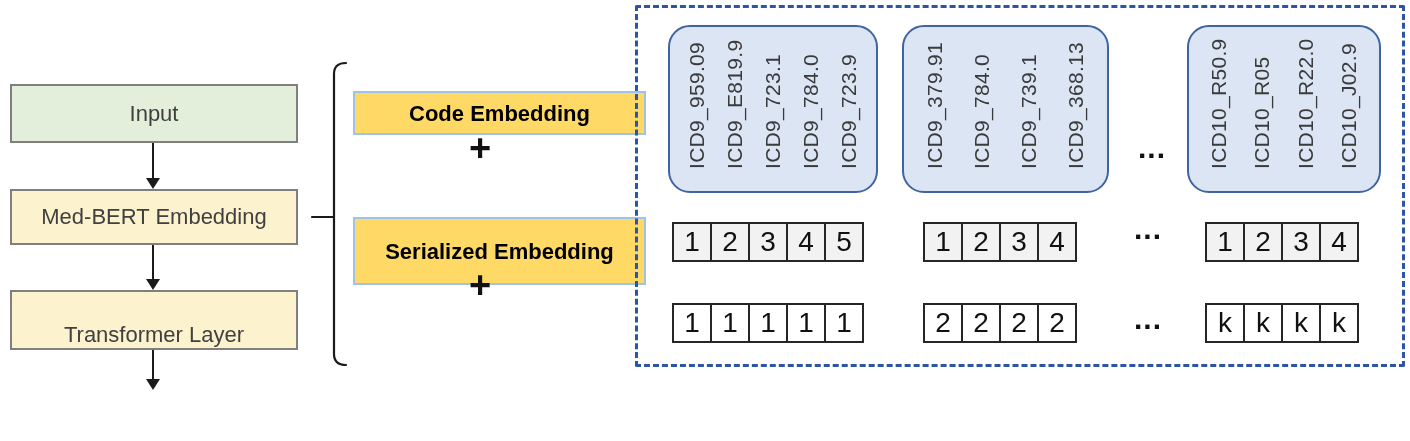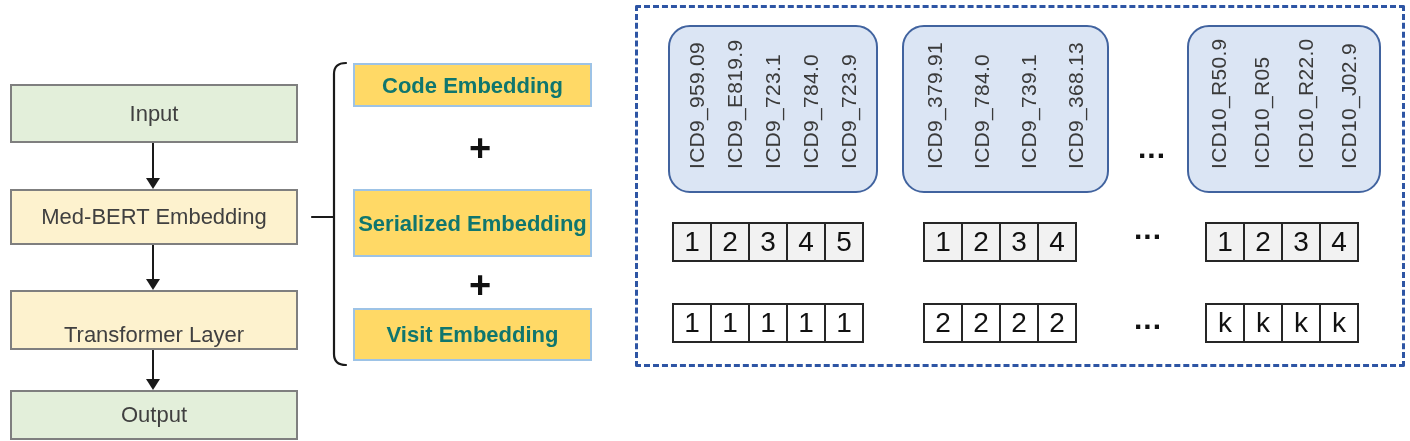--- a/index.html
+++ b/index.html
@@ -23,24 +23,24 @@
   .a1{top:143px;height:36px;}
   .a2{top:245px;height:35px;}
   .a3{top:350px;height:30px;}
   .arrow-head{position:absolute;left:146px;width:0;height:0;
     border-left:7px solid transparent;border-right:7px solid transparent;border-top:11px solid #1a1a1a;}
   .h1{top:178px;} .h2{top:279px;} .h3{top:379px;}
   
   .brace-svg{position:absolute;left:306px;top:56px;}
   
   .gold-box{
-    position:absolute;left:353px;width:239px;box-sizing:border-box;
+    position:absolute;left:353px;width:293px;box-sizing:border-box;
     background:#ffd966;border:2px solid #9dc3e6;
     display:flex;flex-direction:column;align-items:center;justify-content:center;
-    font-size:22px;font-weight:600;color:#0f766e;line-height:29px;text-align:center;
+    font-size:22px;font-weight:600;color:#000000;line-height:29px;text-align:center;margin-top:28px;
   }
   .gb-code{top:63px;height:44px;}
   .gb-serialized{top:189px;height:68px;}
   .gb-visit{top:308px;height:53px;}
   .plus{
     position:absolute;left:455px;width:50px;text-align:center;
     font-size:38px;font-weight:bold;color:#111;line-height:44px;
   }
   .plus1{top:126px;} .plus2{top:263px;}
   
@@ -98,39 +98,33 @@
   </div>
   <div class="arrow-shaft a2"></div>
   <div class="arrow-head h2"></div>
 
   <div class="fc-box fc-yellow fc-transformer">
     <span>Transformer Layer</span>
   </div>
   <div class="arrow-shaft a3"></div>
   <div class="arrow-head h3"></div>
 
-  <div class="fc-box fc-green fc-output">
-    <span>Output</span>
-  </div>
 
   <svg class="brace-svg" width="48" height="316" viewBox="0 0 48 316">
     <path d="M40,7 Q28,7 28,18 L28,298 Q28,309 40,309 M28,161 L6,161" fill="none" stroke="#1a1a1a" stroke-width="2.2" stroke-linecap="round"></path>
   </svg>
 
   <div class="gold-box gb-code">
     <span>Code Embedding</span>
   </div>
   <div class="plus plus1">+</div>
   <div class="gold-box gb-serialized">
     <span>Serialized Embedding</span>
   </div>
   <div class="plus plus2">+</div>
-  <div class="gold-box gb-visit">
-    <span>Visit Embedding</span>
-  </div>
 
   <div class="panel">
     <div class="dots dots-top">...</div>
     <div class="dots dots-serial">...</div>
     <div class="dots dots-visit">...</div>
   <div class="codes-box v0">
         <div class="code-slot">
           <span>ICD9_959.09</span>
         </div>
         <div class="code-slot">

